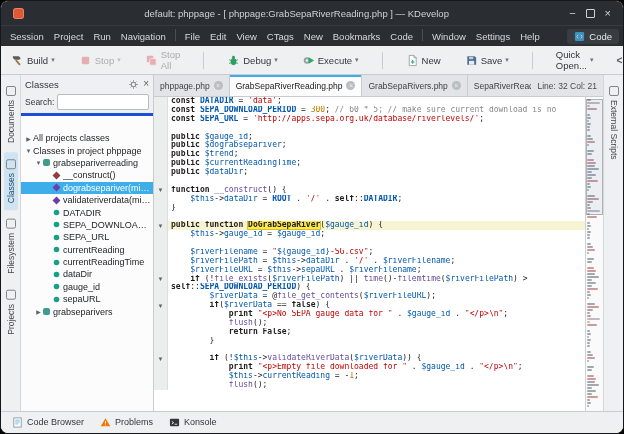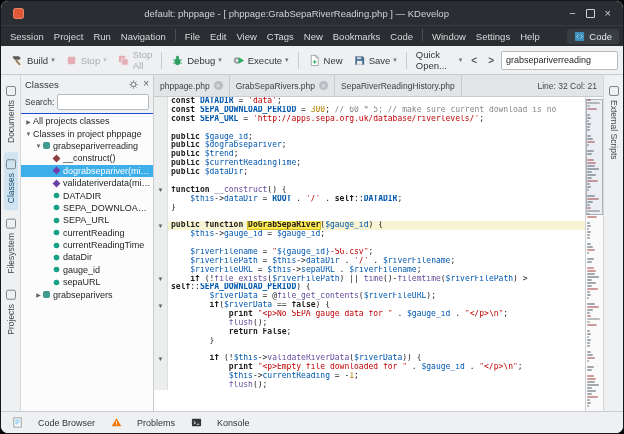--- a/index.html
+++ b/index.html
@@ -18,21 +18,21 @@
   
   .menubar{height:20px;flex:0 0 20px;background:var(--c-titlebar,#2a2d31);display:flex;align-items:center;
     padding:0 4px;border-top:1px solid #383c41;}
   .menu-items{display:flex;align-items:flex-start;flex:1;min-width:0;}
   .menu-item{color:#d7dadd;font-size:9.5px;padding:2px 5px;border-radius:2px;}
   .menu-sep{width:1px;height:12px;background:#4a4f54;margin:0 4px;}
   .area-switch{display:flex;align-items:center;gap:4px;color:#e6e9eb;font-size:9.5px;padding:2px 7px;
     background:#383d42;border-radius:3px;}
   
   .toolbar{height:28px;flex:0 0 28px;background:#eff0f1;border-bottom:1px solid #c8ccd0;display:flex;
-    align-items:center;padding:0 5px;gap:0;}
+    align-items:center;padding:0 5px;gap:14px;}
   .tbtn{display:flex;align-items:center;gap:3px;padding:2px 5px;border-radius:3px;font-size:9.5px;color:#31363b;}
   .tbtn .ticon{display:flex;width:13px;height:13px;}
   .tbtn .arr{font-size:7px;color:#70767b;}
   .tbtn.dis{opacity:.38;}
   .tb-sep{width:1px;height:17px;background:#c9cdd1;margin:0 4px;flex:0 0 1px;}
   .tb-search{margin-left:auto;display:flex;align-items:center;gap:3px;}
   .nav-arrow{font-size:10px;color:#565c61;padding:1px 4px;font-weight:bold;}
   .search-wrap{display:flex;align-items:center;border:1px solid #b6bcc0;background:#fff;border-radius:2px;
     height:17px;padding:0 3px 0 4px;}
   .search-wrap input{border:none;outline:none;width:108px;font-size:9px;font-family:"Liberation Sans",sans-serif;
@@ -53,21 +53,21 @@
     border-right:1px solid #c8ccd0;min-height:0;}
   .cp-header{height:18px;flex:0 0 18px;display:flex;align-items:center;padding:0 4px;font-size:9.5px;
     color:#31363b;gap:4px;}
   .cp-header .sp{flex:1;}
   .cp-hicon{display:flex;width:11px;height:11px;opacity:.75;}
   .cp-close{font-size:10px;color:#5b6166;line-height:10px;}
   .cp-search{display:flex;align-items:center;gap:3px;padding:1px 4px 3px 4px;}
   .cp-search label{font-size:8.5px;color:#31363b;}
   .cp-search input{flex:1;min-width:0;height:14px;border:1px solid #b6bcc0;border-radius:2px;background:#fff;
     font-size:9px;padding:0 3px;outline:none;font-family:"Liberation Sans",sans-serif;}
-  .cp-tree{flex:1;background:#fcfcfc;border-top:1px solid #1d4ed8;overflow:hidden;padding-top:1px;}
+  .cp-tree{flex:1;background:#fcfcfc;border-top:3px solid #1d4ed8;overflow:hidden;padding-top:16px;}
   .trow{height:12.4px;display:flex;align-items:center;font-size:9px;color:#232629;white-space:nowrap;
     overflow:hidden;}
   .trow .exp{width:9px;flex:0 0 9px;font-size:6px;color:#5f666b;text-align:center;}
   .trow .nicon{flex:0 0 7px;width:7px;height:7px;margin-right:3px;}
   .trow .tlabel{overflow:hidden;text-overflow:ellipsis;}
   .trow.sel{background:var(--c-accent,#3daee9);color:#fff;}
   .ni-class{background:#3f9b8e;border-radius:2px;}
   .ni-ctor{background:#8f3f3f;transform:rotate(45deg) scale(.8);}
   .ni-method{background:#6d3fa9;transform:rotate(45deg) scale(.8);}
   .ni-field{background:#16a085;border-radius:50%;transform:scale(.8);}
@@ -101,21 +101,21 @@
   .tk-fn{color:var(--c-function,#644a9b);}
   .tk-hl{background:var(--c-match,#fce94f);color:#1f1c1b;font-weight:bold;outline:1px solid #d9c021;}
   .minimap{flex:0 0 15px;border-left:1px solid #d0d3d6;background:#fafafa;position:relative;
     padding:2px 1px;overflow:hidden;}
   .mm-bar{height:2px;margin-bottom:1px;border-radius:1px;}
   .mm-view{position:absolute;left:0;right:0;top:2px;height:116px;background:rgba(61,110,174,.08);
     border:1px solid rgba(60,65,70,.35);box-sizing:border-box;}
   
   .statusbar{height:21px;flex:0 0 21px;background:#eff0f1;border-top:1px solid #c8ccd0;display:flex;
     align-items:center;padding:0 5px;gap:4px;}
-  .sb-item{display:flex;align-items:center;gap:15px;font-size:9px;color:#31363b;padding:2px 6px;border-radius:2px;}
+  .sb-item{display:flex;align-items:flex-start;gap:4px;font-size:9px;color:#31363b;padding:2px 6px;border-radius:2px;}
   .sb-item .sicon{display:flex;width:11px;height:11px;}
   svg{display:block;}
 </style>
 </head>
 <body>
 
 <div class="window">
 
   <div class="titlebar">
     <span class="app-icon"></span>
@@ -358,20 +358,24 @@
         </div>
     </div>
 
     <div class="editor">
       <div class="tabbar">
         <div class="etabs" id="etabs">
             <div class="etab">
               <span class="etab-label">phppage.php</span>
               <span class="etab-close">×</span>
             </div>
+            <div class="etab active">
+              <span class="etab-label">GrabSepaRiverReading.php</span>
+              <span class="etab-close">×</span>
+            </div>
             <div class="etab">
               <span class="etab-label">GrabSepaRivers.php</span>
               <span class="etab-close">×</span>
             </div>
             <div class="etab">
               <span class="etab-label">SepaRiverReadingHistory.php</span>
             </div>
           </div>
         <div class="cursor-pos">Line: 32 Col: 21</div>
       </div>

